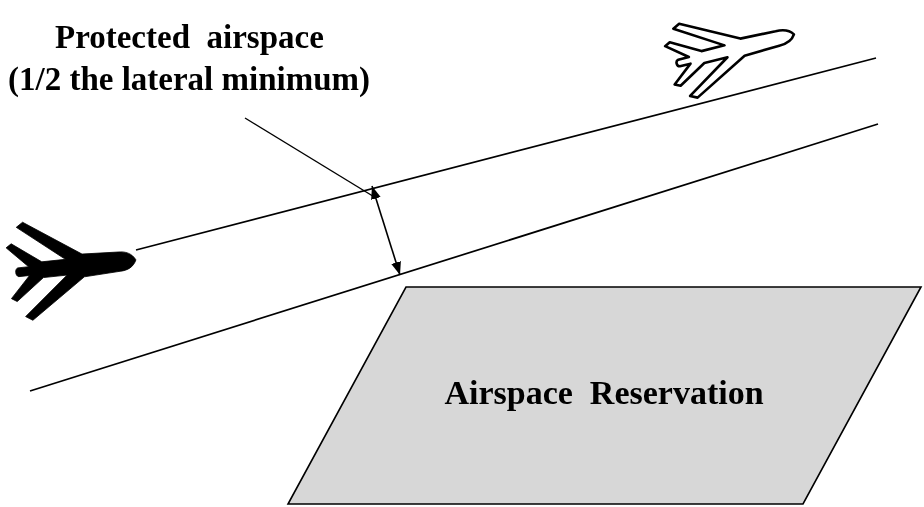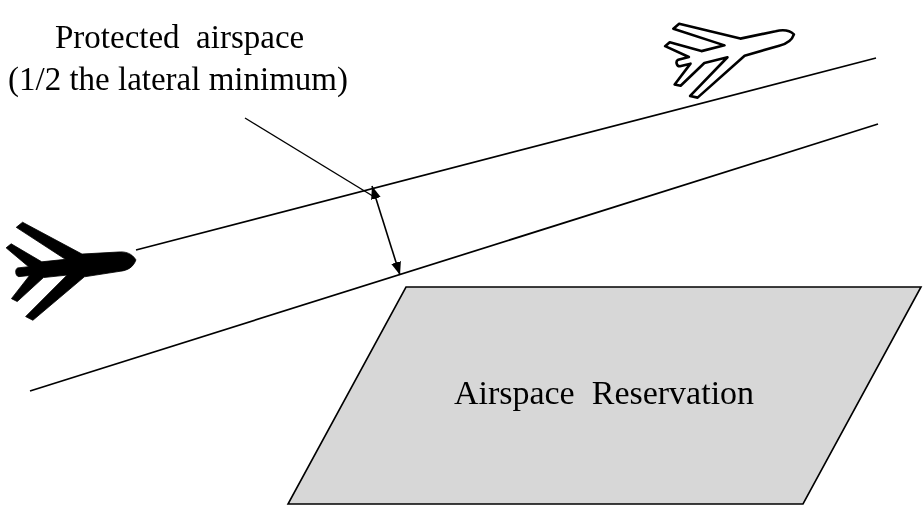--- a/index.html
+++ b/index.html
@@ -2,21 +2,21 @@
 <html><head>
 <meta charset="utf-8">
 <style>
   html, body { margin: 0; padding: 0; }
   body {
     width: 924px; height: 507px;
     background: #ffffff;
     font-family: "Liberation Serif", "DejaVu Serif", serif;
     overflow: hidden;
   }
-  .stage { position: relative; width: 924px; height: 507px; }
+  .stage { position: relative; width: 924px; height: 507px; font-weight: bold; }
   svg { display: block; }
   .lbl {
     font-family: "Liberation Serif", "DejaVu Serif", serif;
     font-size: 33px;
     fill: #000000;
     white-space: pre;
   }
   .lbl-res {
     font-family: "Liberation Serif", "DejaVu Serif", serif;
     font-size: 34px;

